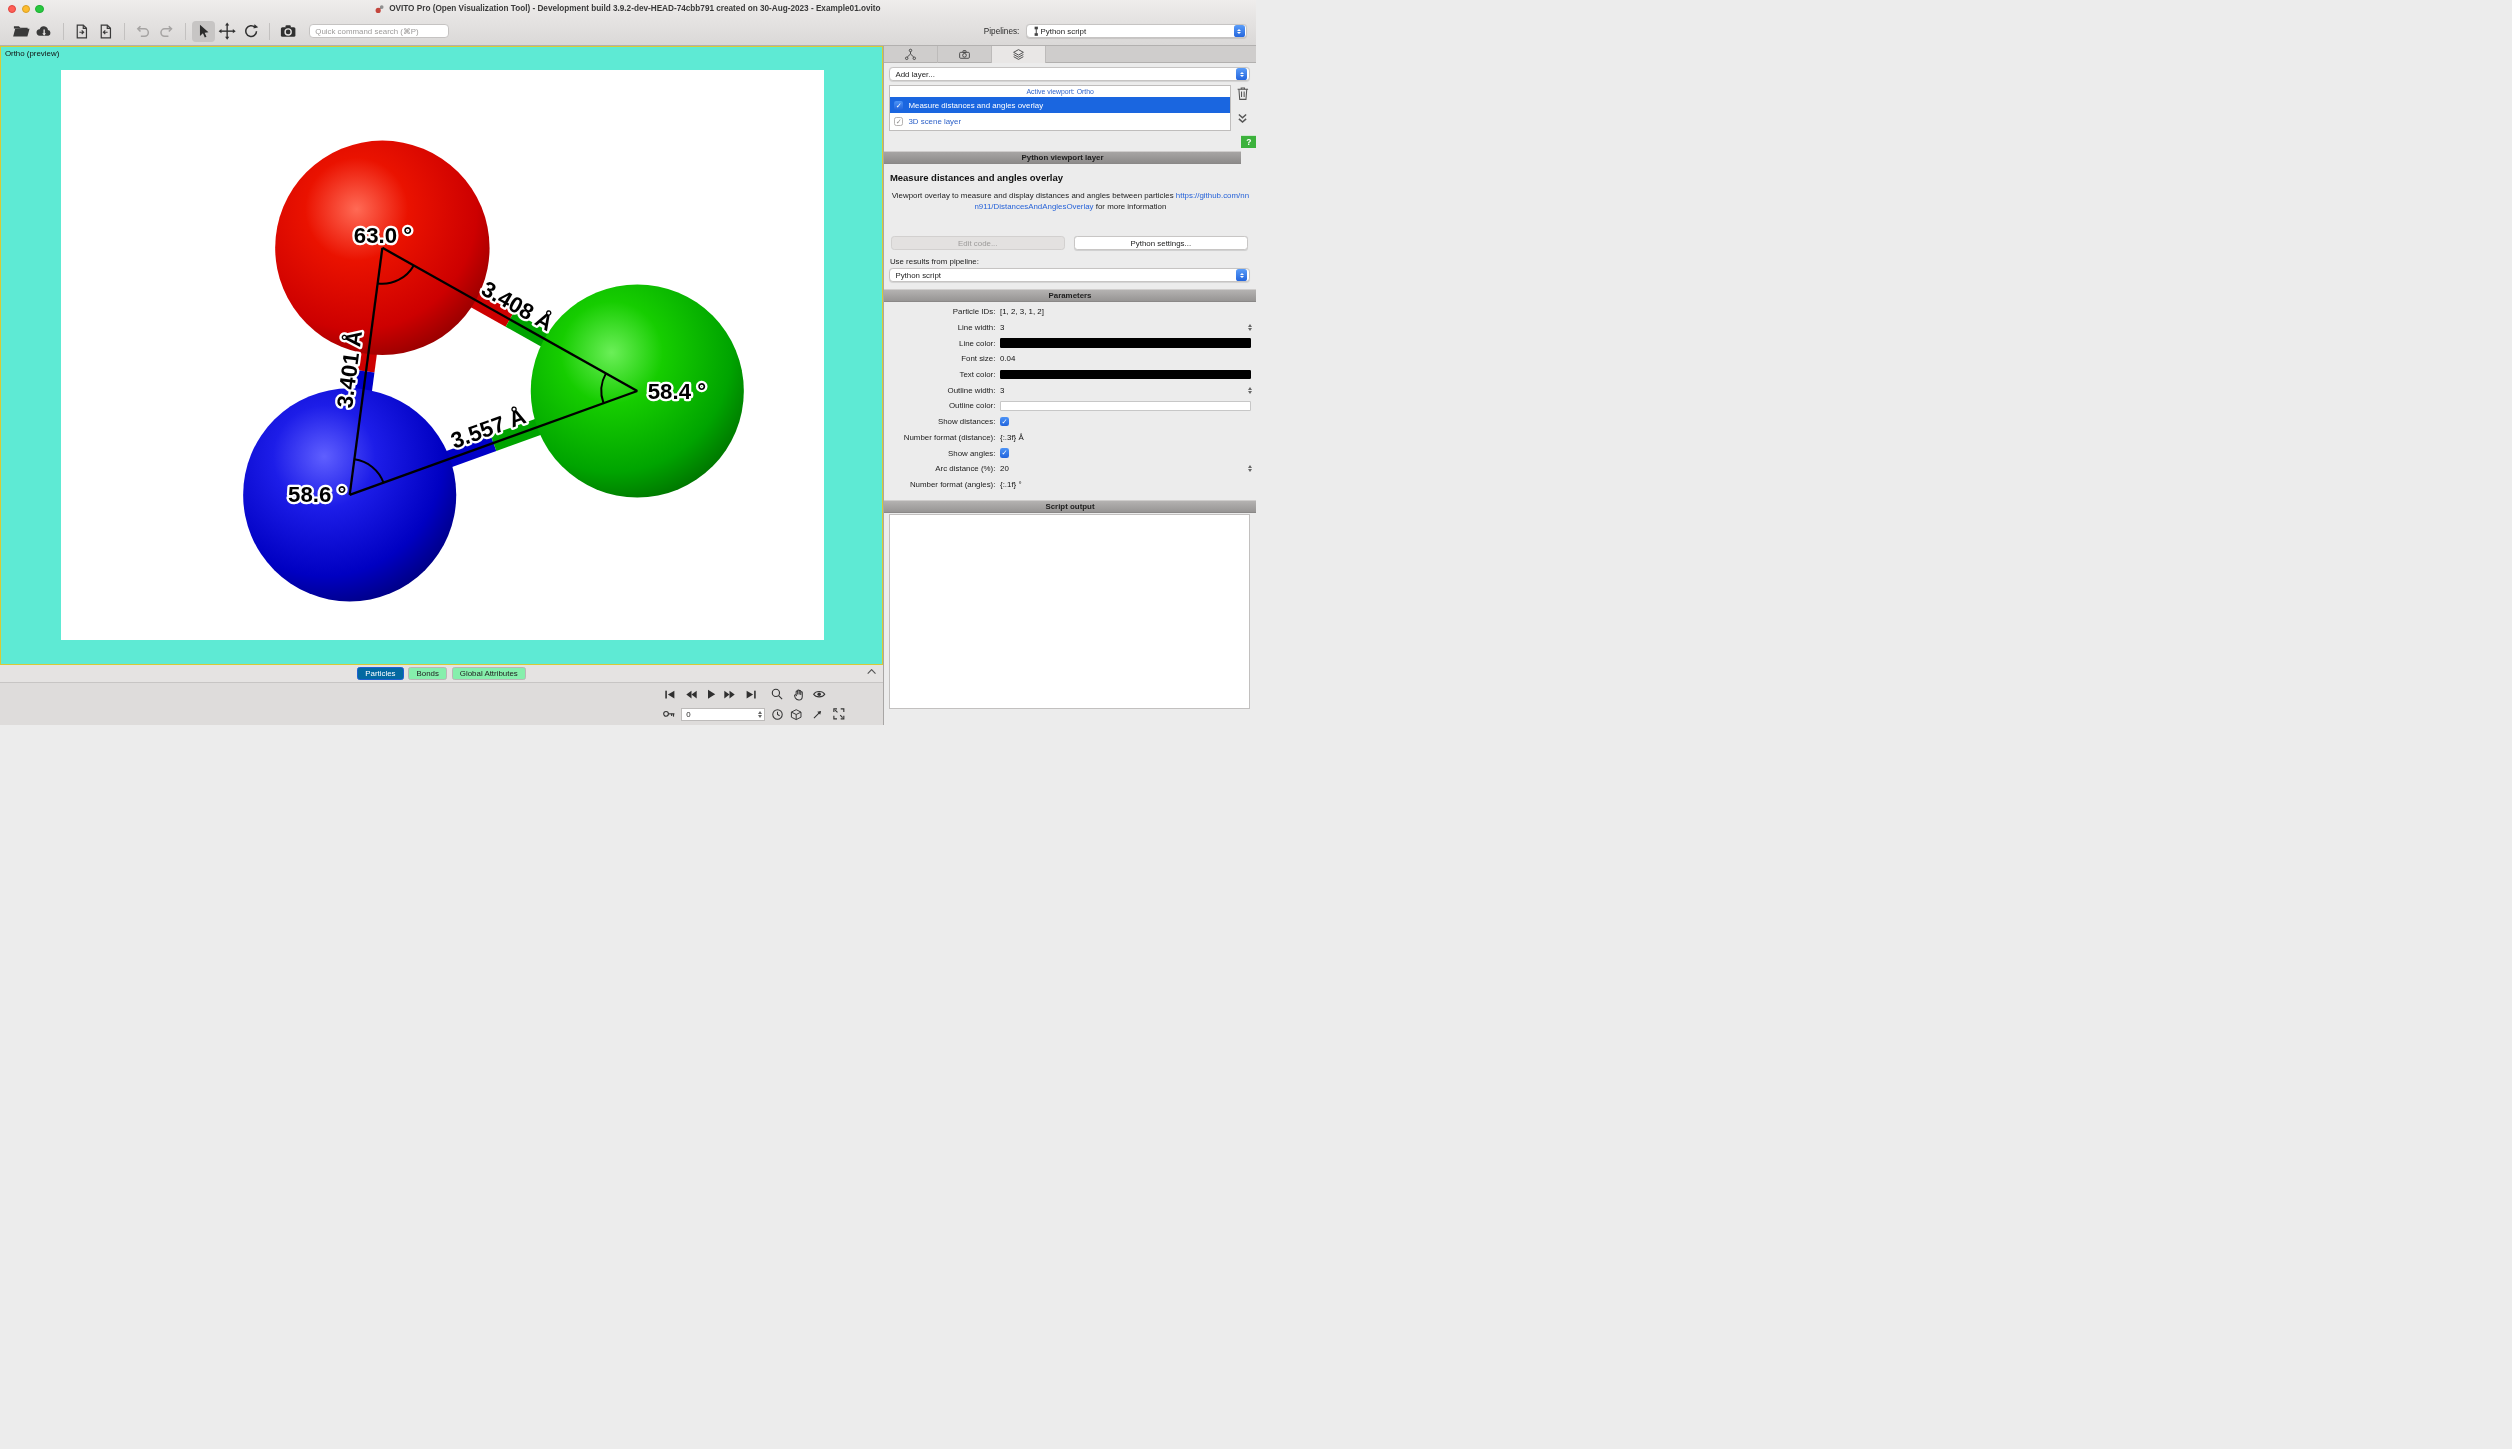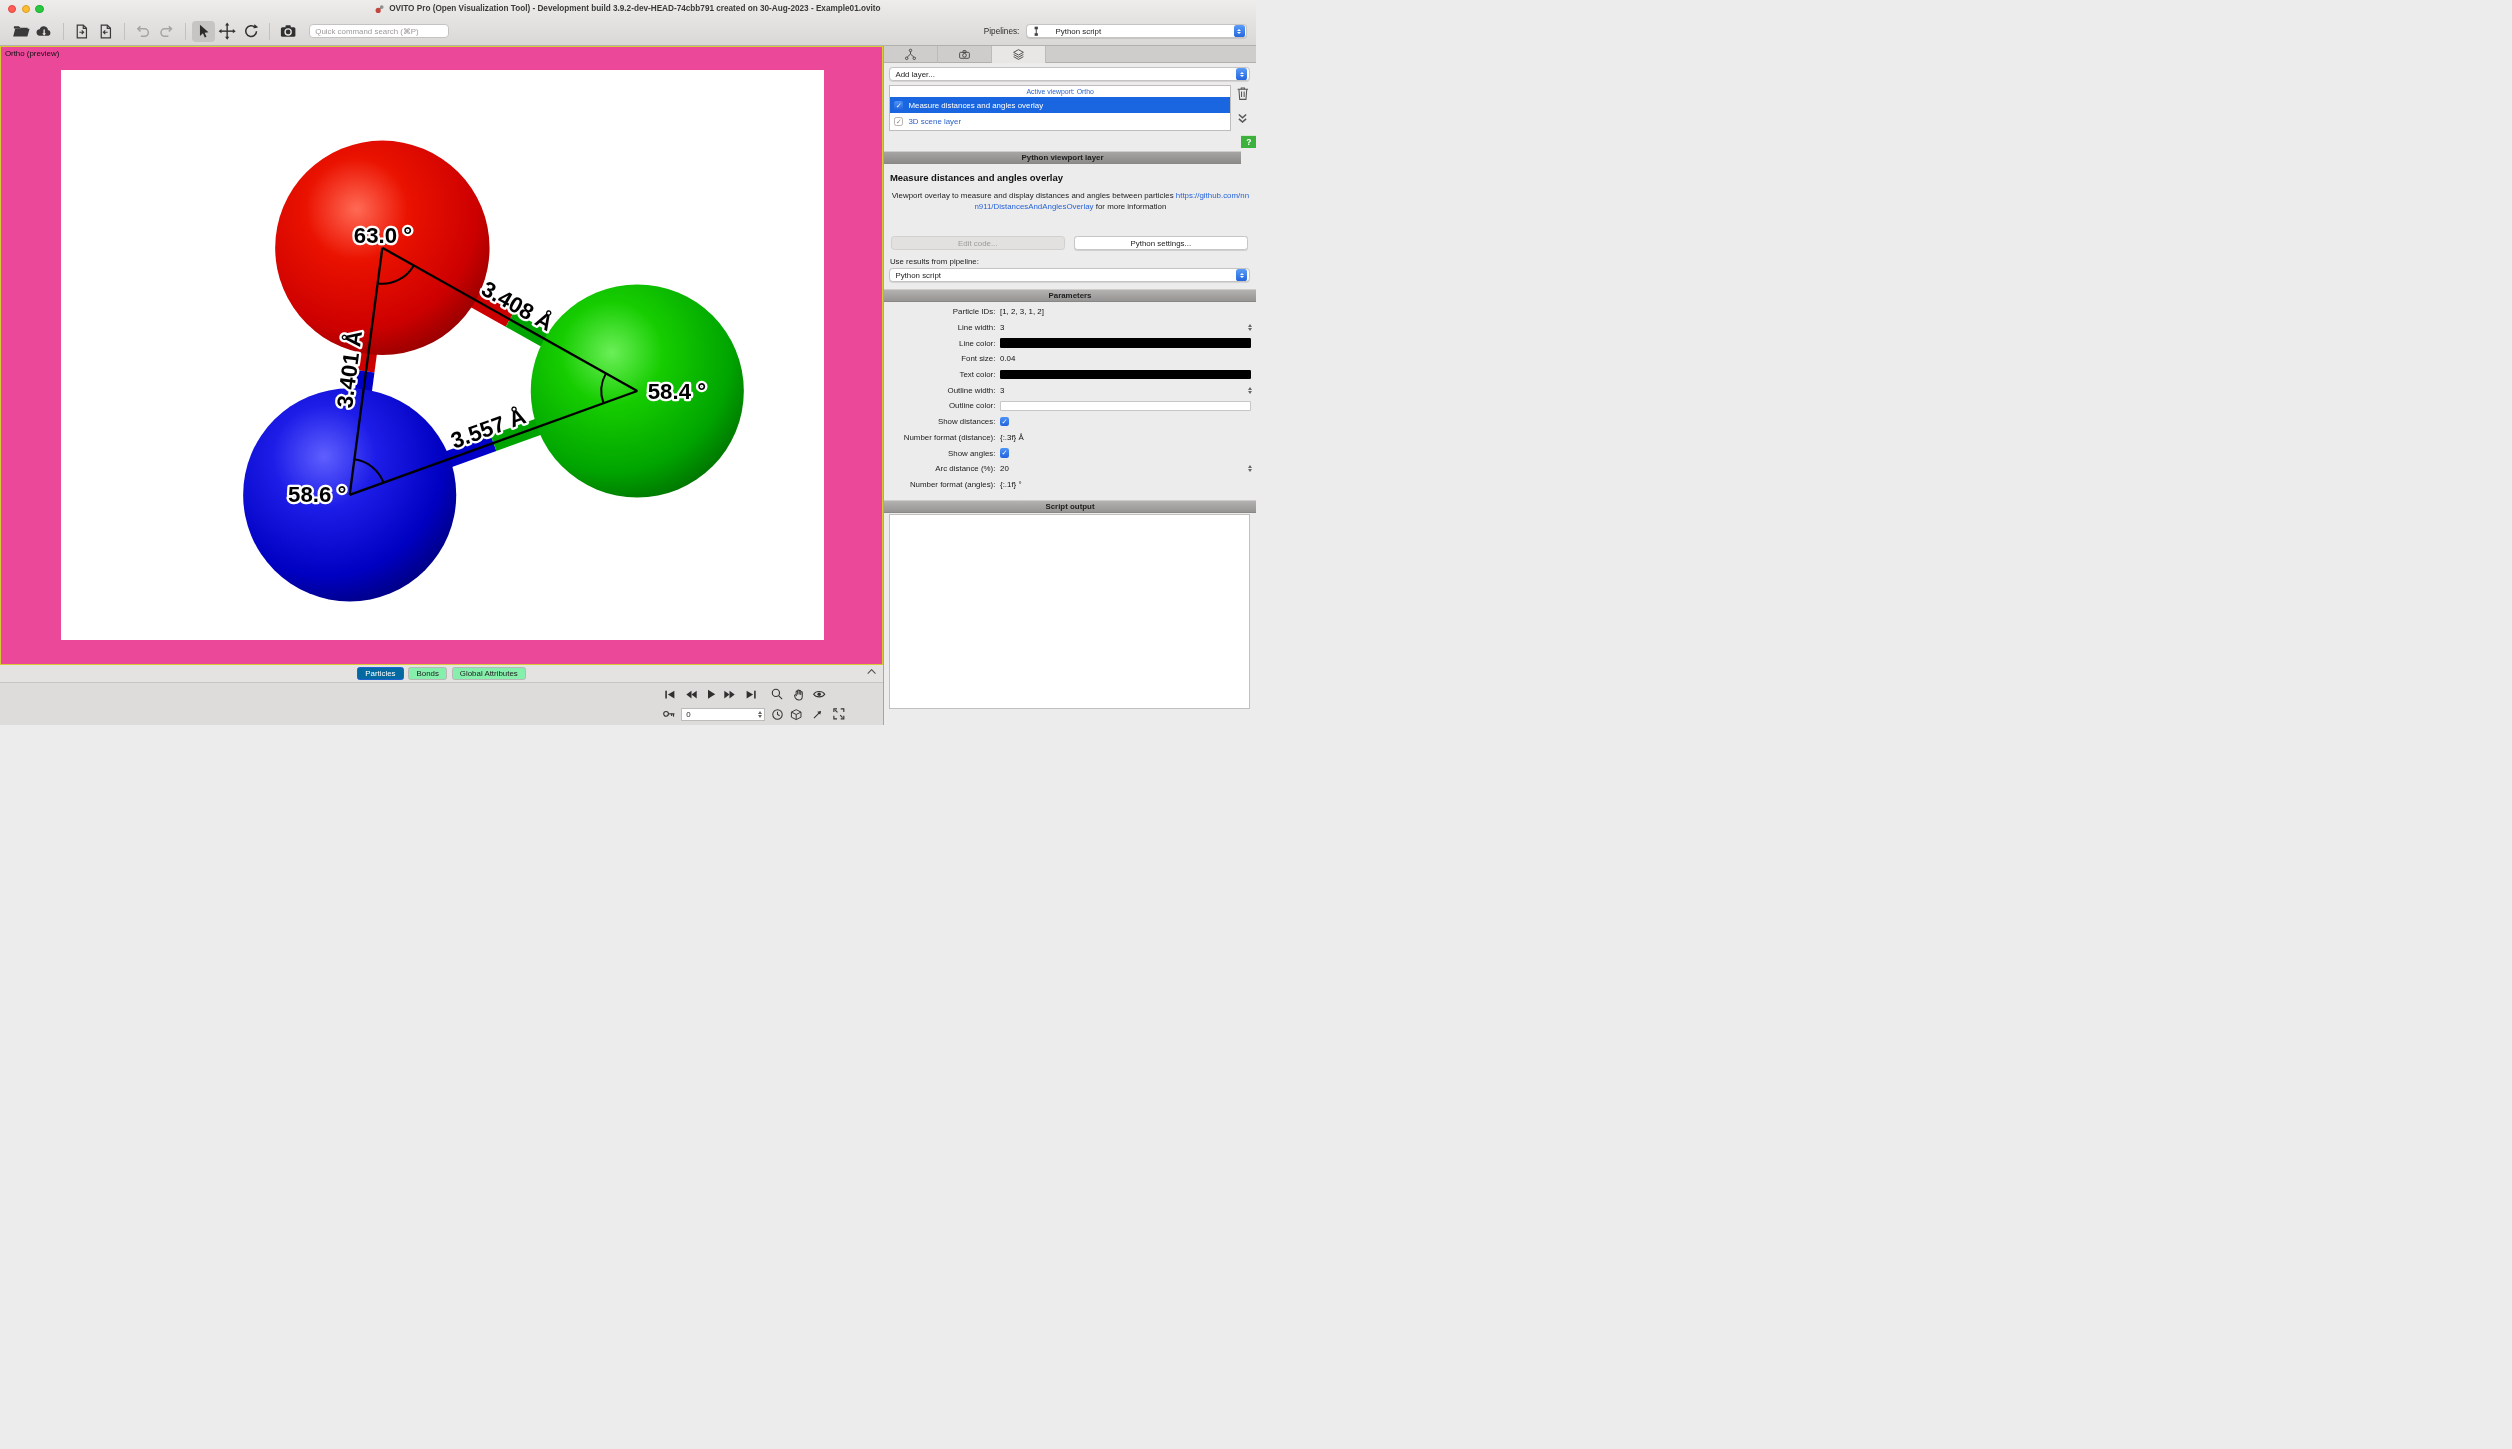--- a/index.html
+++ b/index.html
@@ -29,35 +29,35 @@
   .tool { border:none; background:transparent; width:23.6px; height:21px; display:flex;
     align-items:center; justify-content:center; border-radius:3.9px; flex:none; }
   .tool.pressed { background:#c7c5c4; }
   .tsep { width:0.7px; height:17px; background:#c3c1c0; margin:0 6.5px; flex:none; }
   .search-field { width:140px; height:14.4px; border:0.7px solid #c5c3c2; border-radius:3.9px;
     background:#fff; padding:0 5.2px; font-size:7.9px; color:#333; margin-left:9.2px;
     font-family:"Liberation Sans","DejaVu Sans",sans-serif; }
   .search-field::placeholder { color:#9d9b9a; }
   .toolbar-right { margin-left:auto; display:flex; align-items:center; gap:6.5px; }
   .pipelines-label { font-size:8.2px; color:#2a2a2a; }
-  .combo { display:flex; align-items:center; gap:15px; background:#fff;
+  .combo { display:flex; align-items:center; gap:0; background:#fff;
     border:0.7px solid #c6c4c3; border-radius:3.9px; height:14.4px; padding:0 1.3px 0 5.2px;
     box-shadow:0 0.3px 0.7px rgba(0,0,0,0.10); font-size:7.9px; color:#1d1d1d; }
   .combo .clabel { flex:1; white-space:nowrap; overflow:hidden; }
   .combo-stepper { width:11px; height:11.8px; border-radius:2.6px; flex:none;
     background:linear-gradient(#5a9cf8,#2566dd); display:flex; flex-direction:column;
     align-items:center; justify-content:center; gap:1.3px; }
   .cs-up { width:0; height:0; border-left:2.3px solid transparent; border-right:2.3px solid transparent; border-bottom:2.9px solid #fff; }
   .cs-down { width:0; height:0; border-left:2.3px solid transparent; border-right:2.3px solid transparent; border-top:2.9px solid #fff; }
   .pipe-combo { width:221px; }
 
   
   .left-col { position:absolute; left:0; top:46px; width:883px; height:679px; }
   .viewport { position:absolute; left:0; top:0; width:883px; height:619px;
-    background:#ec4899; border:0.7px solid #d7ca36; }
+    background:#5eead4; border:0.7px solid #d7ca36; }
   .vp-label { position:absolute; left:3.9px; top:2px; font-size:7.9px; color:#111; }
   .canvas { position:absolute; left:60px; top:23px; width:763px; height:570px; background:#fff; }
   .mlabel text { font-size:34px; font-weight:bold; fill:#000; stroke:#fff; stroke-width:7px;
     paint-order:stroke; stroke-linejoin:round; font-family:"Liberation Sans","DejaVu Sans",sans-serif; }
 
   .tabrow { position:absolute; left:0; top:619px; width:883px; height:17px;
     background:#e5e3e2; display:flex; align-items:center; justify-content:center; gap:4.6px; }
   .dtab { height:12.4px; line-height:11.8px; padding:0 7.2px; border-radius:2.6px; background:#86efac;
     border:0.7px solid #b9b7b6; font-size:7.9px; color:#222; }
   .dtab.active { background:#0369a1; border-color:#2060d2; color:#fff; }

